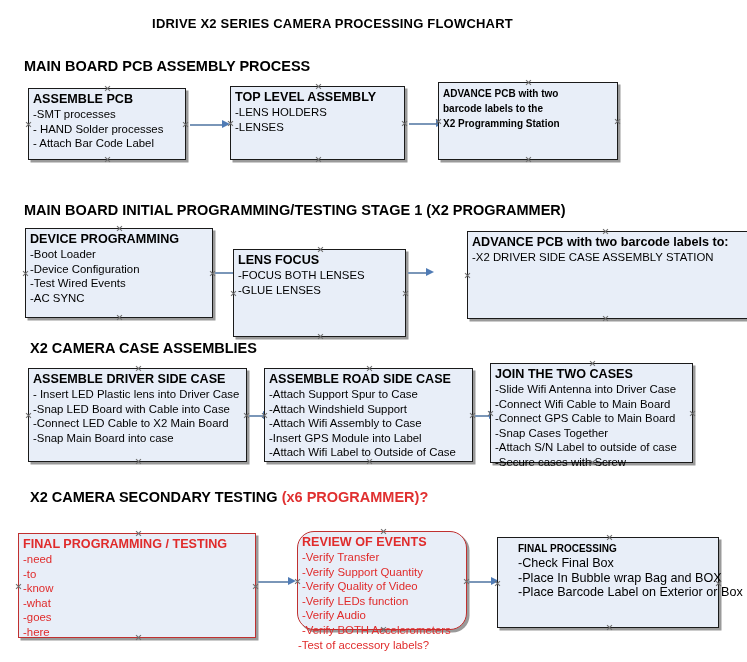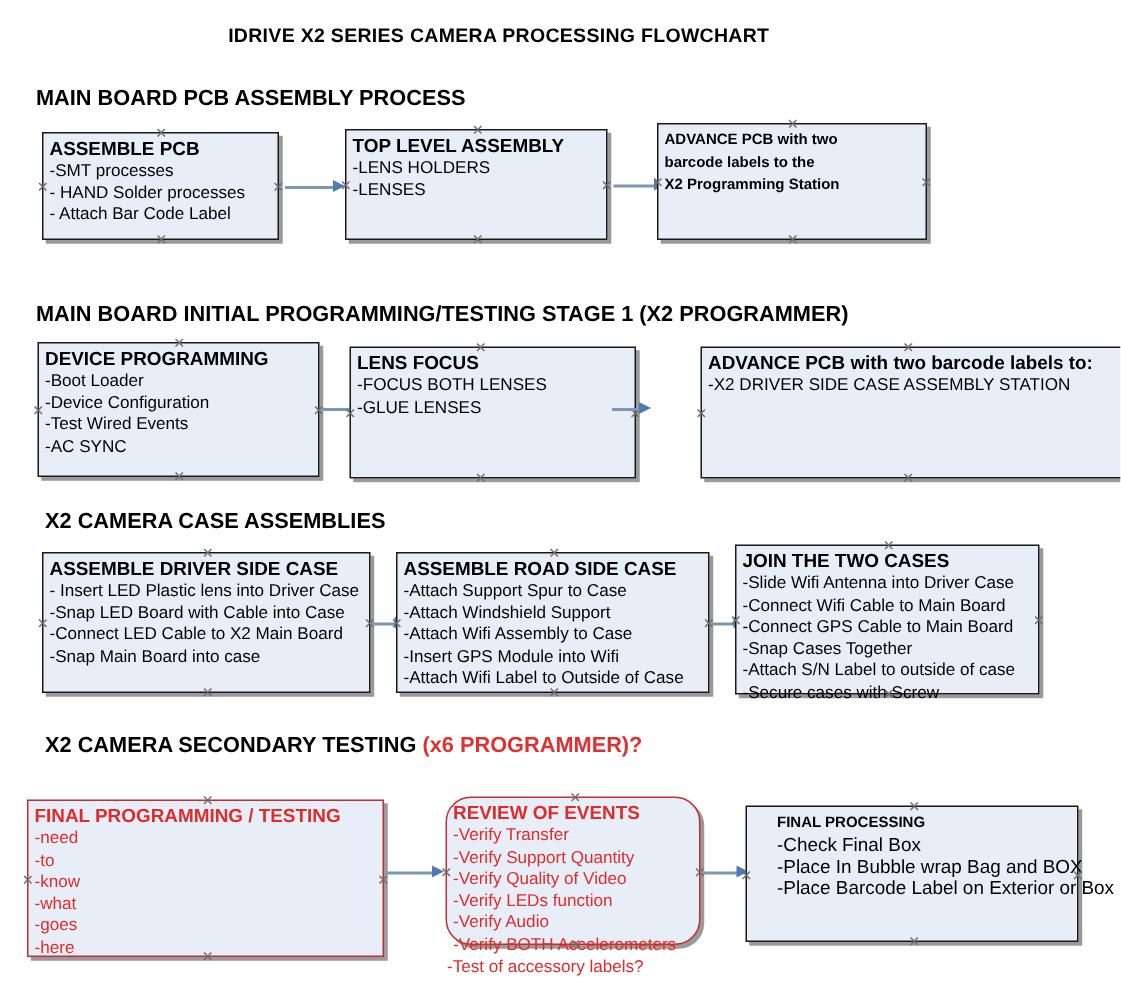--- a/index.html
+++ b/index.html
@@ -179,21 +179,21 @@
     <span class="xh" style="left:90px; bottom:-4px;"></span>
     <span class="xh" style="left:-4px; top:41px;"></span>
     <span class="xh" style="right:-4px; top:41px;"></span>
   </div>
 
   <div class="conn" style="left:215px; top:268px; width:26px;">
     <span class="shaft"></span>
     <span class="head"></span>
   </div>
 
-  <div class="fbox" style="left:233px; top:231px; width:191px; height:88px;">
+  <div class="fbox" style="left:233px; top:249px; width:173px; height:88px;">
     <div class="bhead">LENS FOCUS</div>
     <div class="bline">-FOCUS BOTH LENSES</div>
     <div class="bline">-GLUE LENSES</div>
     <span class="xh" style="left:83px; top:-4px;"></span>
     <span class="xh" style="left:83px; bottom:-4px;"></span>
     <span class="xh" style="left:-4px; top:40px;"></span>
     <span class="xh" style="right:-4px; top:40px;"></span>
   </div>
 
   <div class="conn" style="left:408px; top:268px; width:26px;">
@@ -229,21 +229,21 @@
   <div class="conn" style="left:249px; top:411px; width:22px;">
     <span class="shaft"></span>
     <span class="head"></span>
   </div>
 
   <div class="fbox" style="left:264px; top:368px; width:209px; height:94px;">
     <div class="bhead">ASSEMBLE ROAD SIDE CASE</div>
     <div class="bline">-Attach Support Spur to Case</div>
     <div class="bline">-Attach Windshield Support</div>
     <div class="bline">-Attach Wifi Assembly to Case</div>
-    <div class="bline">-Insert GPS Module into Wifi</div>
+    <div class="bline">-Insert GPS Module into Label</div>
     <div class="bline">-Attach Wifi Label to Outside of Case</div>
     <span class="xh" style="left:101px; top:-4px;"></span>
     <span class="xh" style="left:101px; bottom:-4px;"></span>
     <span class="xh" style="left:-4px; top:43px;"></span>
     <span class="xh" style="right:-4px; top:43px;"></span>
   </div>
 
   <div class="conn" style="left:475px; top:411px; width:22px;">
     <span class="shaft"></span>
     <span class="head"></span>

